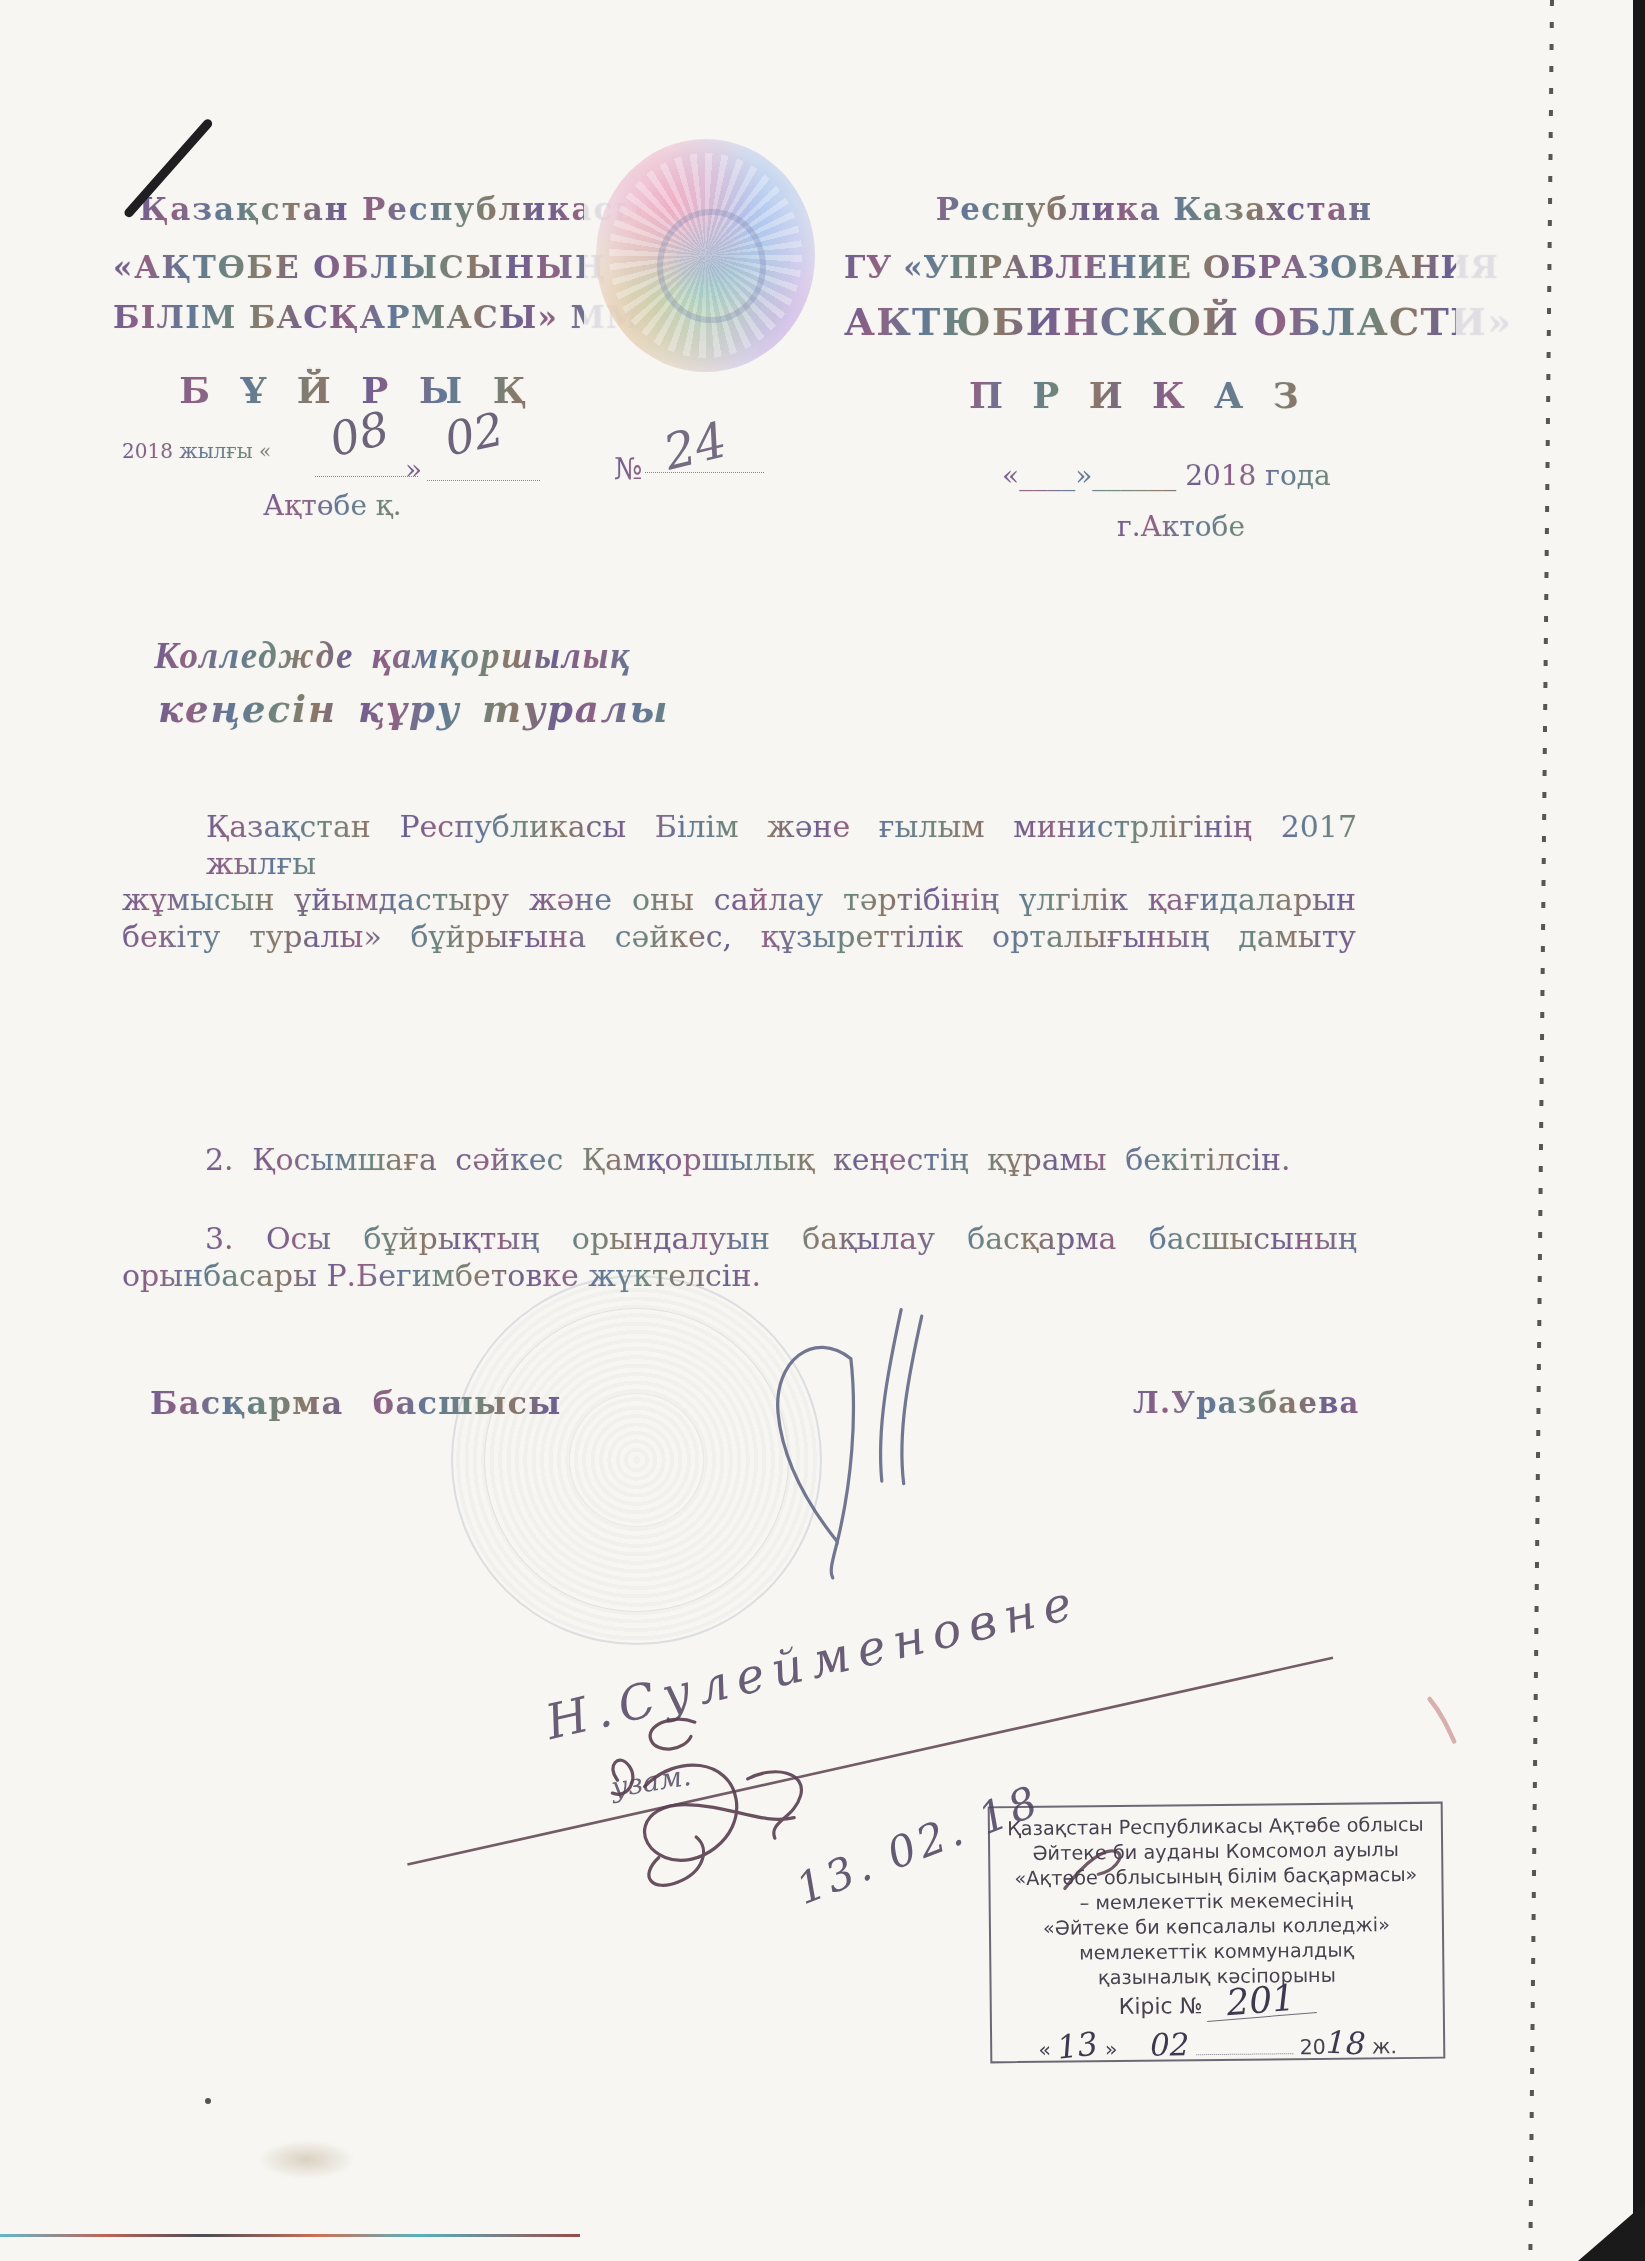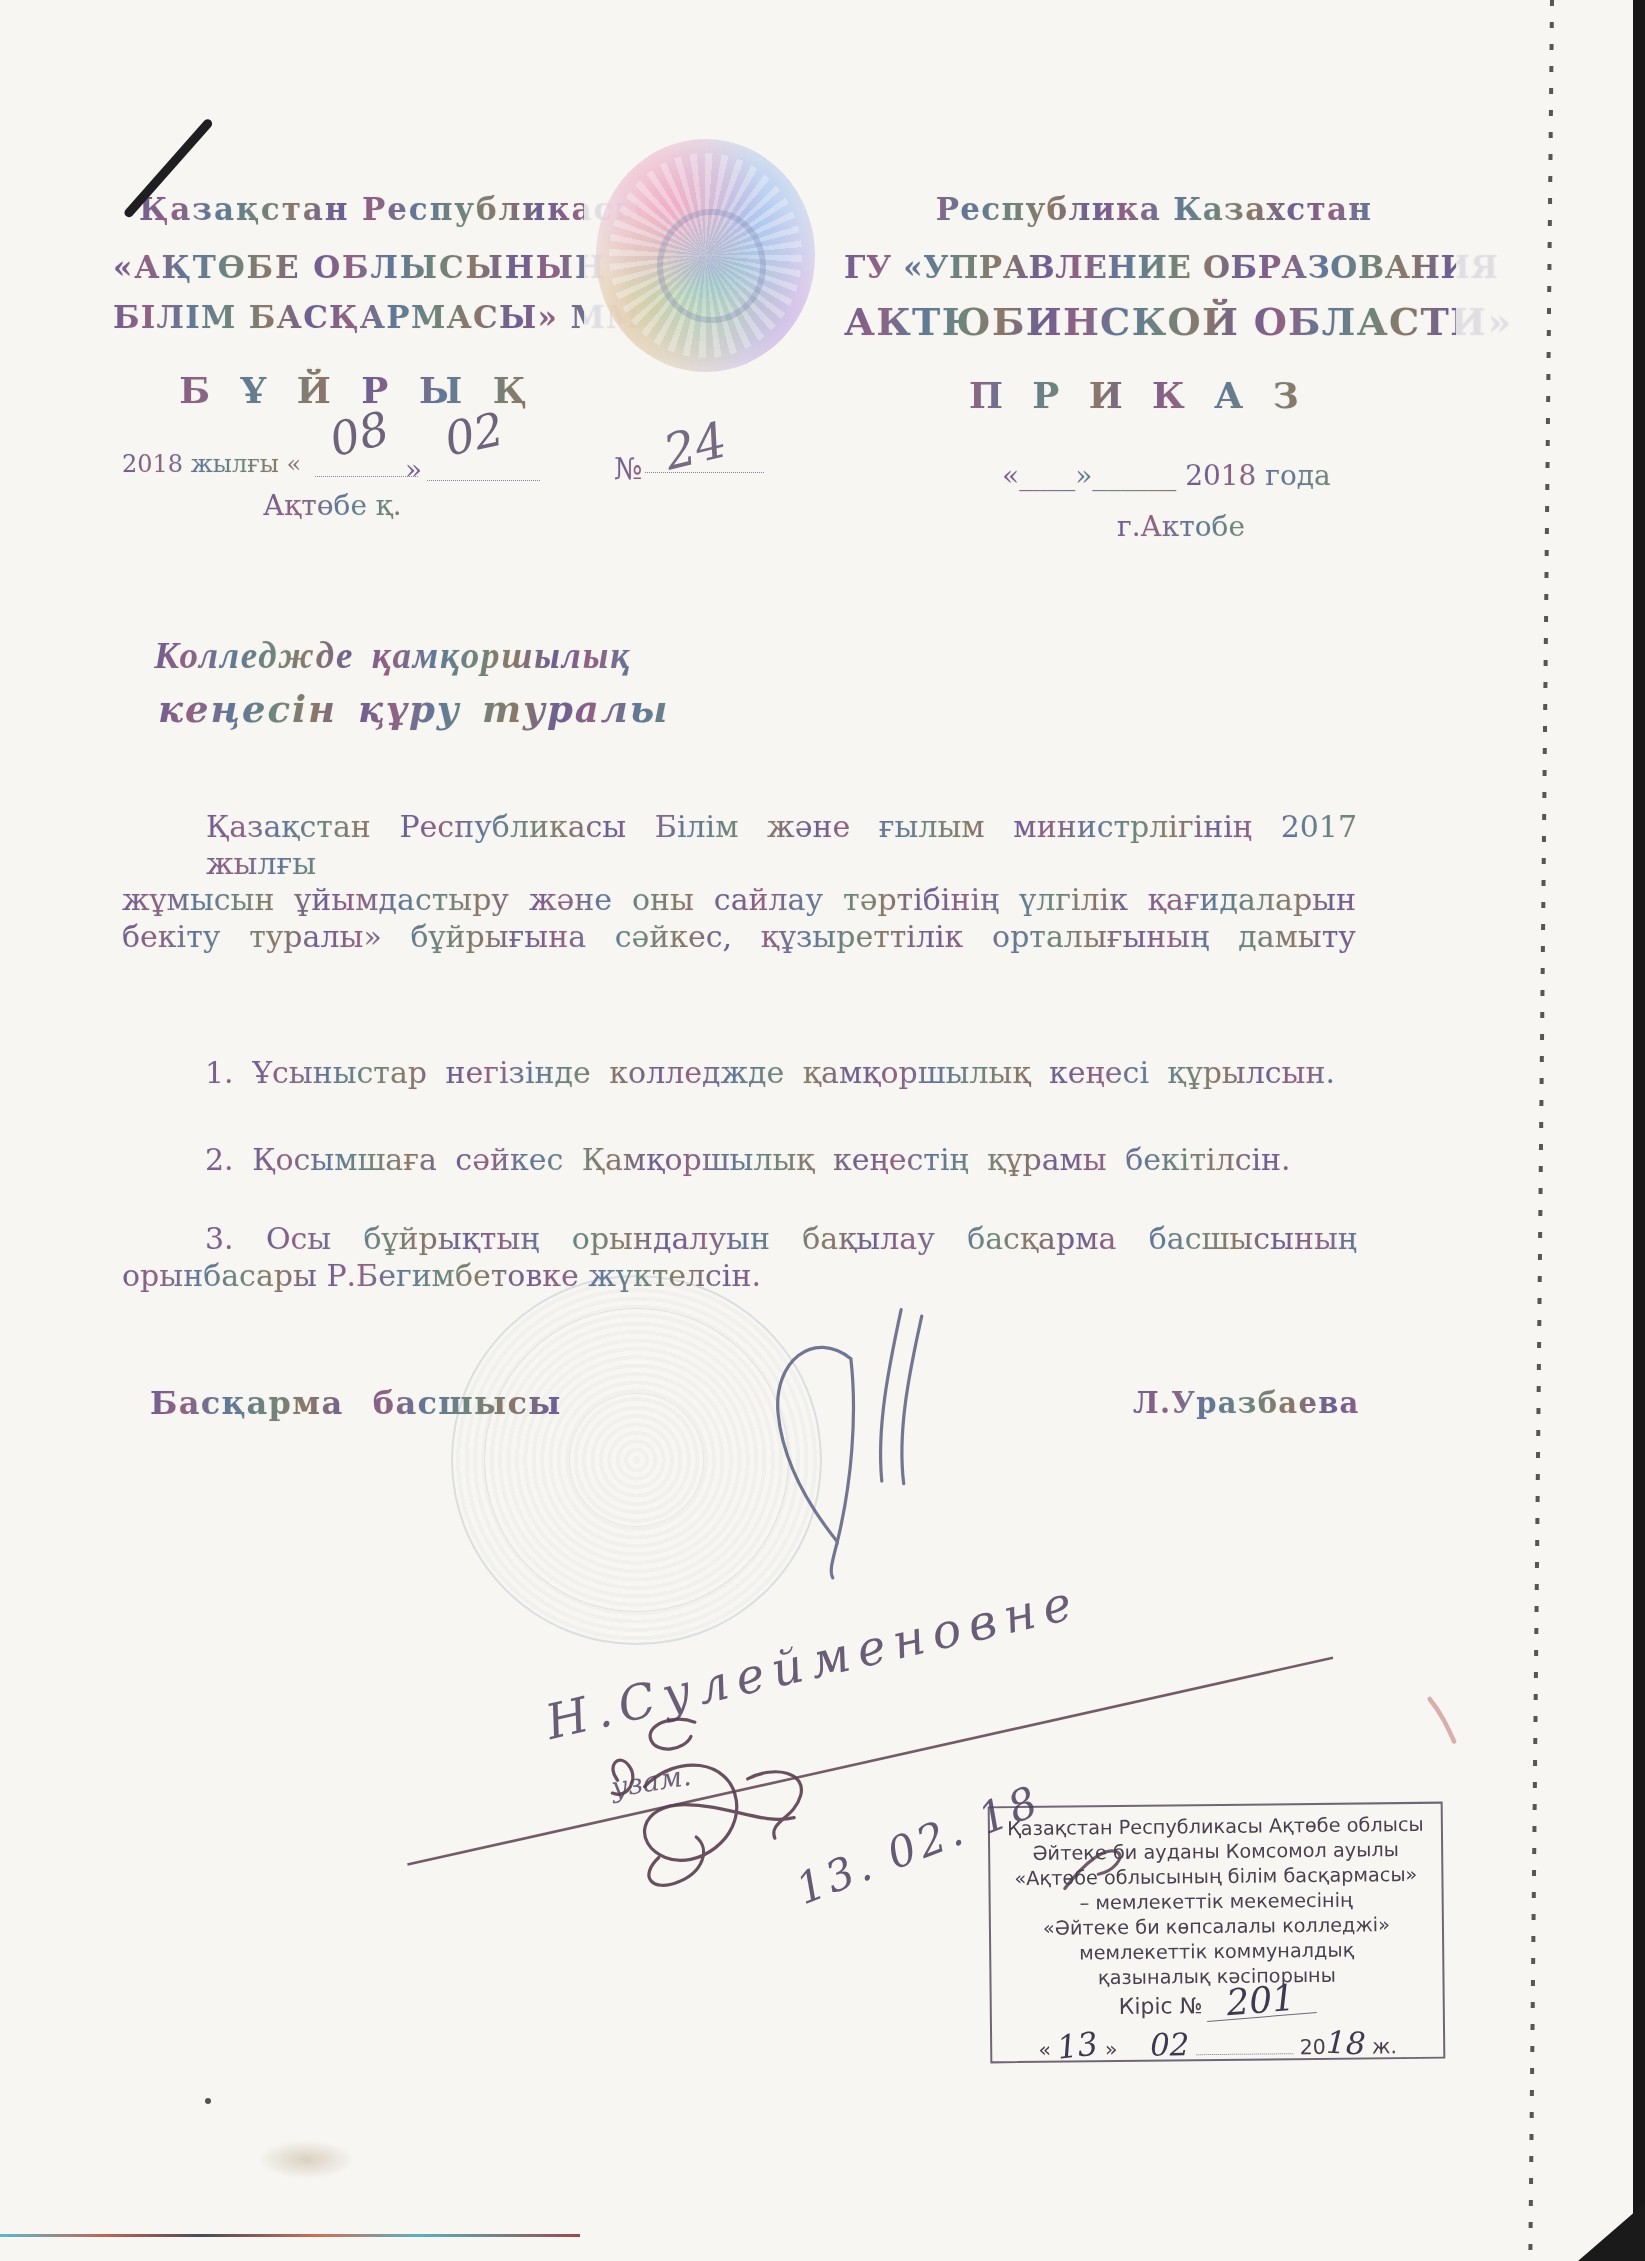--- a/index.html
+++ b/index.html
@@ -64,21 +64,21 @@
   <div class="emblem">
     <div class="rays"></div>
     <div class="core"></div>
   </div>
 
   <div class="t ink b ctr" style="left:893px;top:191px;width:522px;font-size:31px;letter-spacing:1.3px;">Республика Казахстан</div>
   <div class="t ink b ctr" style="left:844px;top:249px;width:612px;font-size:31px;letter-spacing:0.6px;">ГУ «УПРАВЛЕНИЕ ОБРАЗОВАНИЯ</div>
   <div class="t ink b ctr" style="left:844px;top:299px;width:612px;font-size:38px;letter-spacing:1.3px;">АКТЮБИНСКОЙ ОБЛАСТИ»</div>
   <div class="t ink b ctr" style="left:938px;top:374px;width:400px;font-size:36px;letter-spacing:8.4px;">П Р И К А З</div>
 
-  <div class="t ink" style="left:122px;top:450px;font-size:24px;">2018 жылғы «</div>
+  <div class="t ink" style="left:122px;top:439px;font-size:20px;">2018 жылғы «</div>
   <div class="t hw" style="left:330px;top:407px;font-size:46px;transform:rotate(-14deg);opacity:.85;">08</div>
   <div class="t ink" style="left:405px;top:453px;font-size:28px;">»</div>
   <div class="t hw" style="left:445px;top:407px;font-size:46px;transform:rotate(-12deg);opacity:.85;">02</div>
   <div class="ul-dot" style="left:315px;top:476px;width:103px;"></div>
   <div class="ul-dot" style="left:427px;top:480px;width:113px;"></div>
   <div class="t ink" style="left:263px;top:489px;font-size:28px;">Ақтөбе қ.</div>
 
   <div class="t ink" style="left:614px;top:451px;font-size:30px;">№</div>
   <div class="t hw" style="left:664px;top:418px;font-size:49px;transform:rotate(-14deg);opacity:.8;">24</div>
   <div class="ul-dot" style="left:645px;top:472px;width:119px;"></div>
@@ -86,24 +86,20 @@
   <div class="t ink" style="left:1002px;top:459px;font-size:28px;">«____»______ 2018 года</div>
   <div class="t ink" style="left:1117px;top:510px;font-size:28px;">г.Актобе</div>
 
   <div class="t ink b i" style="left:154px;top:634px;font-size:37px;letter-spacing:1.9px;word-spacing:6.4px;font-family:Liberation Serif, serif;">Колледжде қамқоршылық</div>
   <div class="t ink b i" style="left:158px;top:687px;font-size:37px;letter-spacing:1.9px;word-spacing:6.4px;">кеңесін құру туралы</div>
 
   <div class="t ink pline wrap" style="left:206px;top:808px;width:1151px;">Қазақстан Республикасы Білім және ғылым министрлігінің 2017 жылғы</div>
   <div class="t ink pline wrap" style="left:122px;top:881px;width:1234px;">жұмысын ұйымдастыру және оны сайлау тәртібінің үлгілік қағидаларын</div>
   <div class="t ink pline wrap" style="left:122px;top:918px;width:1234px;">бекіту туралы» бұйрығына сәйкес, құзыреттілік орталығының дамыту</div>
 
-  <div class="t item" style="left:205px;top:1055px;">
-    <span class="ink">1.</span>
-    <span class="ink">Ұсыныстар негізінде колледжде қамқоршылық кеңесі құрылсын.</span>
-  </div>
   <div class="t item" style="left:205px;top:1142px;">
     <span class="ink">2.</span>
     <span class="ink">Қосымшаға сәйкес Қамқоршылық кеңестің құрамы бекітілсін.</span>
   </div>
   <div class="t pline wrap" style="left:205px;top:1220px;width:1152px;">
     <span class="ink">3.</span>
     <span class="ink">Осы бұйрықтың орындалуын бақылау басқарма басшысының</span>
   </div>
   <div class="t ink" style="left:122px;top:1258px;font-size:30px;">орынбасары Р.Бегимбетовке жүктелсін.</div>
 

